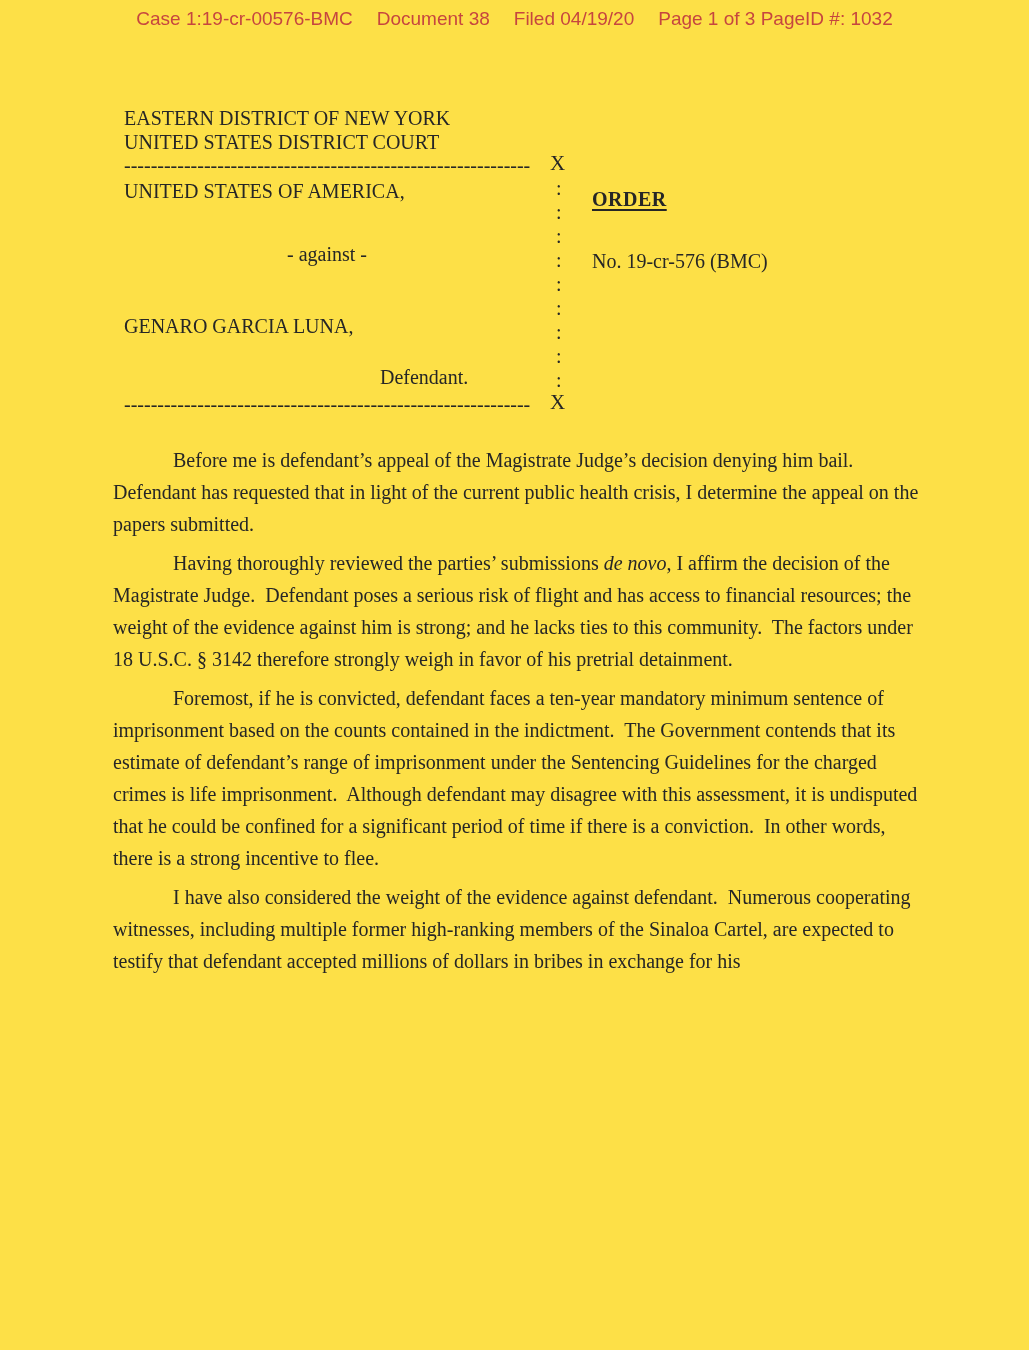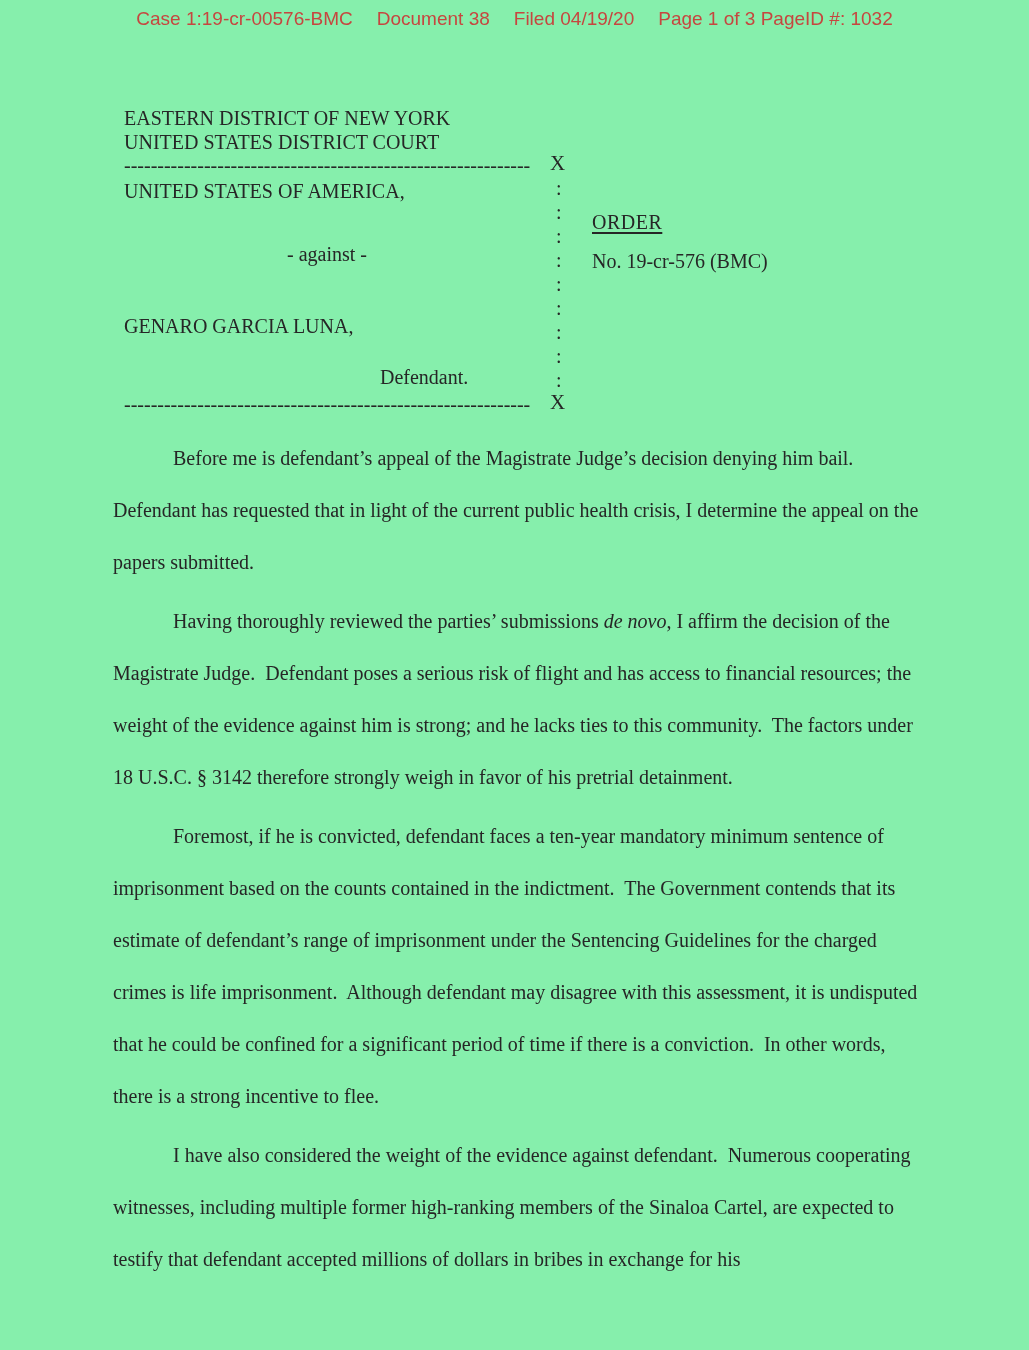--- a/index.html
+++ b/index.html
@@ -1,20 +1,20 @@
 <!DOCTYPE html>
 <html><head>
 <meta charset="utf-8">
 <style>
   html, body { margin: 0; padding: 0; background: #ffffff; }
   .page {
     position: relative;
     width: 1029px;
     height: 1350px;
-    background: #86efac;
+    background: #fde047;
     font-family: "Liberation Serif", "DejaVu Serif", serif;
     color: #262626;
     overflow: hidden;
   }
   
   .stamp {
     position: absolute;
     top: 8px;
     left: 0;
     width: 100%;
@@ -31,39 +31,39 @@
   .court-block { left: 124px; top: 106px; }
   .divider { left: 124px; width: 409px; overflow: hidden; letter-spacing: 0; }
   .divider-top { top: 153px; }
   .divider-bottom { top: 392px; }
   .xmark { font-size: 21px; left: 550px; }
   .x-top { top: 151px; }
   .x-bottom { top: 390px; }
   .plaintiff { left: 124px; top: 179px; text-align: center; }
   .colon-col { left: 556px; top: 176px; white-space: pre-line; line-height: 24px; }
   .order-title {
-    left: 592px; top: 210px;
-    font-weight: normal;
+    left: 592px; top: 187px;
+    font-weight: bold;
     text-decoration: underline;
     text-decoration-thickness: 2px;
     text-underline-offset: 3px;
     letter-spacing: 0.5px;
   }
   .versus { left: 287px; top: 242px; }
   .case-number { left: 592px; top: 249px; text-align: center; }
   .defendant-name { left: 124px; top: 314px; }
   .defendant-label { left: 380px; top: 365px; }
   
   .body-text {
     position: absolute;
     left: 113px;
-    top: 432px;
+    top: 444px;
     width: 808px;
     font-size: 20px;
-    line-height: 52px;
+    line-height: 32px;
     text-align: left;
   }
   .body-text p {
     margin: 0 0 7px 0;
     text-indent: 60px;
     white-space: pre-wrap;
   }
   .body-text em { font-style: italic; margin-top: 16px; }
 </style>
 </head>

